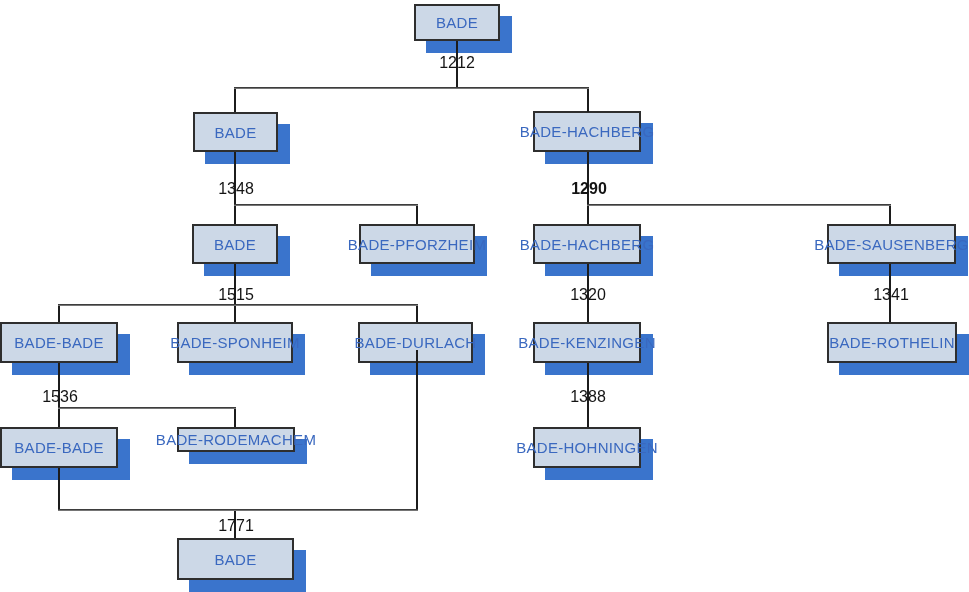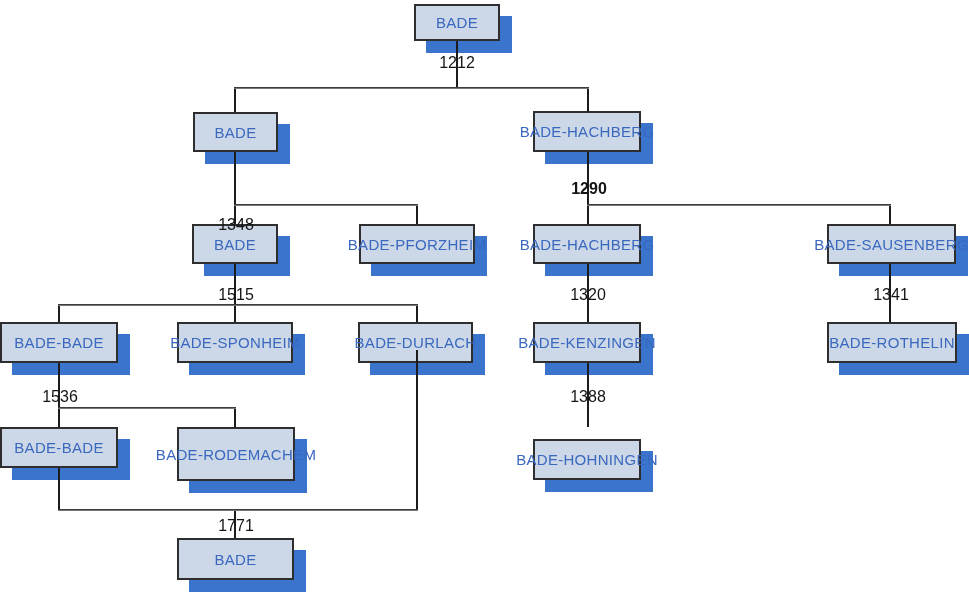--- a/index.html
+++ b/index.html
@@ -72,21 +72,21 @@
   <div class="vline" style="left:234px;top:509px;height:29px;"></div>
 
   <div class="hline" style="left:234px;top:87px;width:355px;"></div>
   <div class="hline" style="left:234px;top:204px;width:184px;"></div>
   <div class="hline" style="left:587px;top:204px;width:304px;"></div>
   <div class="hline" style="left:58px;top:304px;width:360px;"></div>
   <div class="hline" style="left:58px;top:407px;width:178px;"></div>
   <div class="hline" style="left:58px;top:509px;width:360px;"></div>
 
   <div class="year" style="left:457px;top:54px;">1212</div>
-  <div class="year" style="left:236px;top:180px;margin-top:36px;">1348</div>
+  <div class="year" style="left:236px;top:180px;">1348</div>
   <div class="year" style="left:589px;top:180px;font-weight:bold;">1290</div>
   <div class="year" style="left:236px;top:286px;">1515</div>
   <div class="year" style="left:588px;top:286px;">1320</div>
   <div class="year" style="left:891px;top:286px;">1341</div>
   <div class="year" style="left:60px;top:388px;">1536</div>
   <div class="year" style="left:588px;top:388px;">1388</div>
   <div class="year" style="left:236px;top:517px;">1771</div>
 
   <div class="node" style="left:414px;top:4px;width:86px;height:37px;">
     <div class="shadow"></div>
@@ -172,28 +172,28 @@
       </div>
   </div>
 
   <div class="node" style="left:0px;top:427px;width:118px;height:41px;">
     <div class="shadow"></div>
     <div class="box">
         <span>BADE-BADE</span>
       </div>
   </div>
 
-  <div class="node" style="left:177px;top:427px;width:118px;height:54px;">
+  <div class="node" style="left:177px;top:427px;width:118px;height:25px;">
     <div class="shadow"></div>
     <div class="box">
         <span>BADE-RODEMACHEM</span>
       </div>
   </div>
 
-  <div class="node" style="left:533px;top:427px;width:108px;height:41px;margin-top:12px;">
+  <div class="node" style="left:533px;top:427px;width:108px;height:41px;">
     <div class="shadow"></div>
     <div class="box">
         <span>BADE-HOHNINGEN</span>
       </div>
   </div>
 
   <div class="node" style="left:177px;top:538px;width:117px;height:42px;">
     <div class="shadow"></div>
     <div class="box">
         <span>BADE</span>

